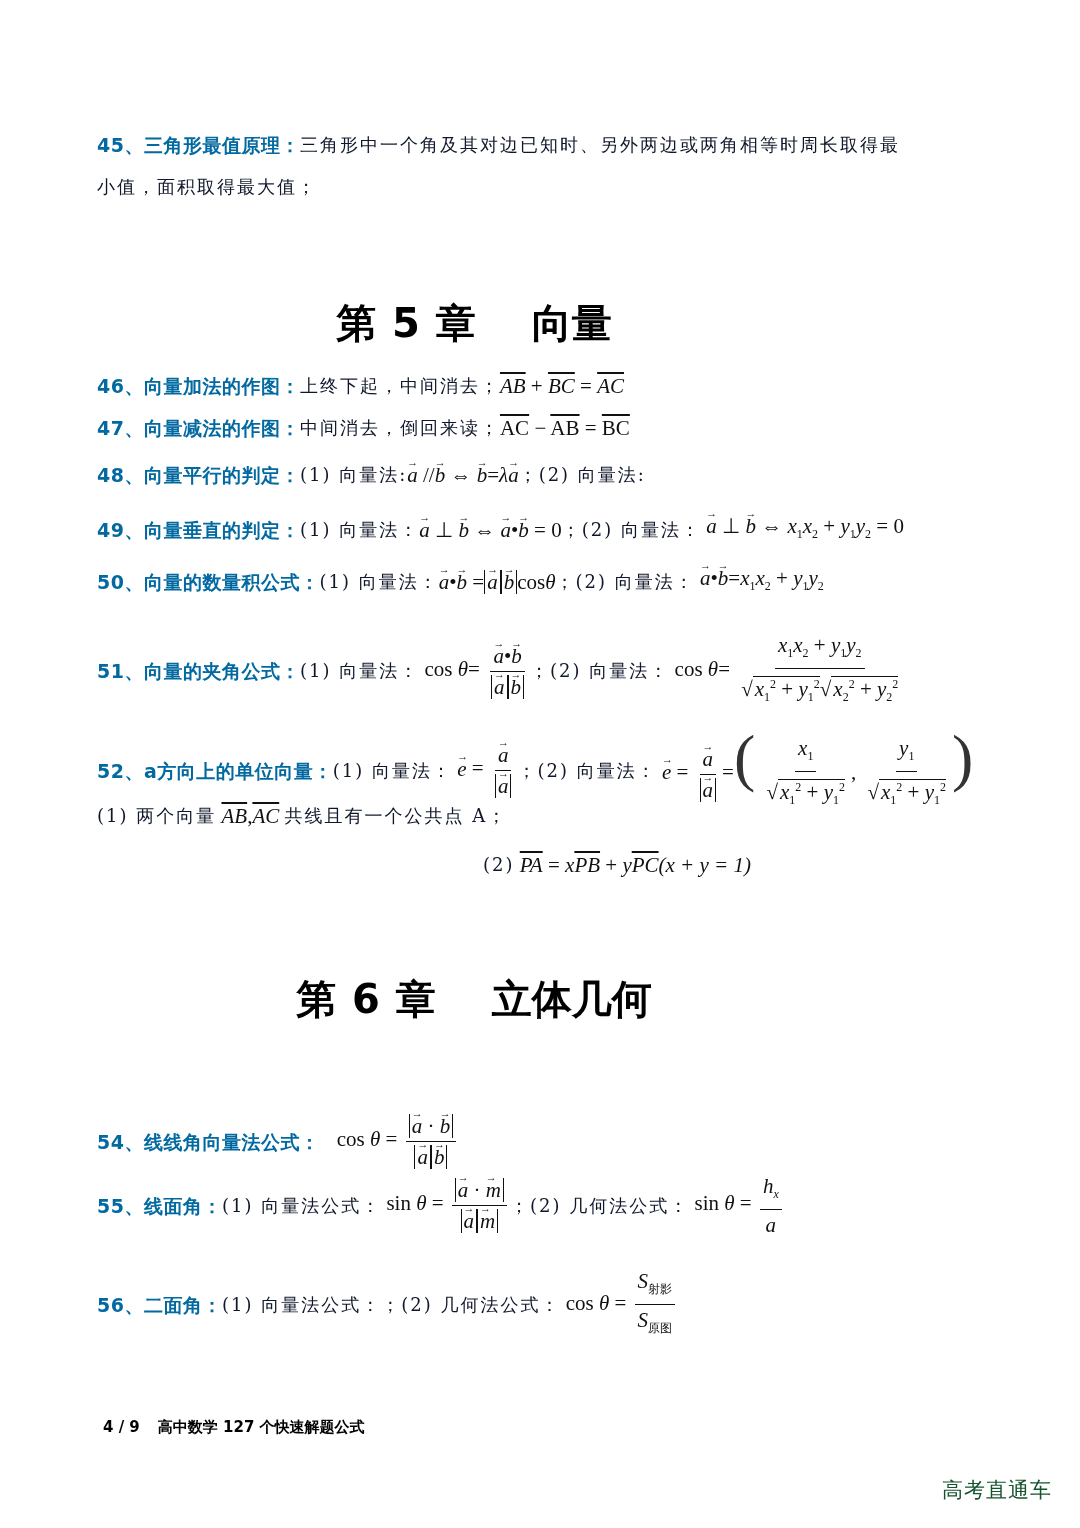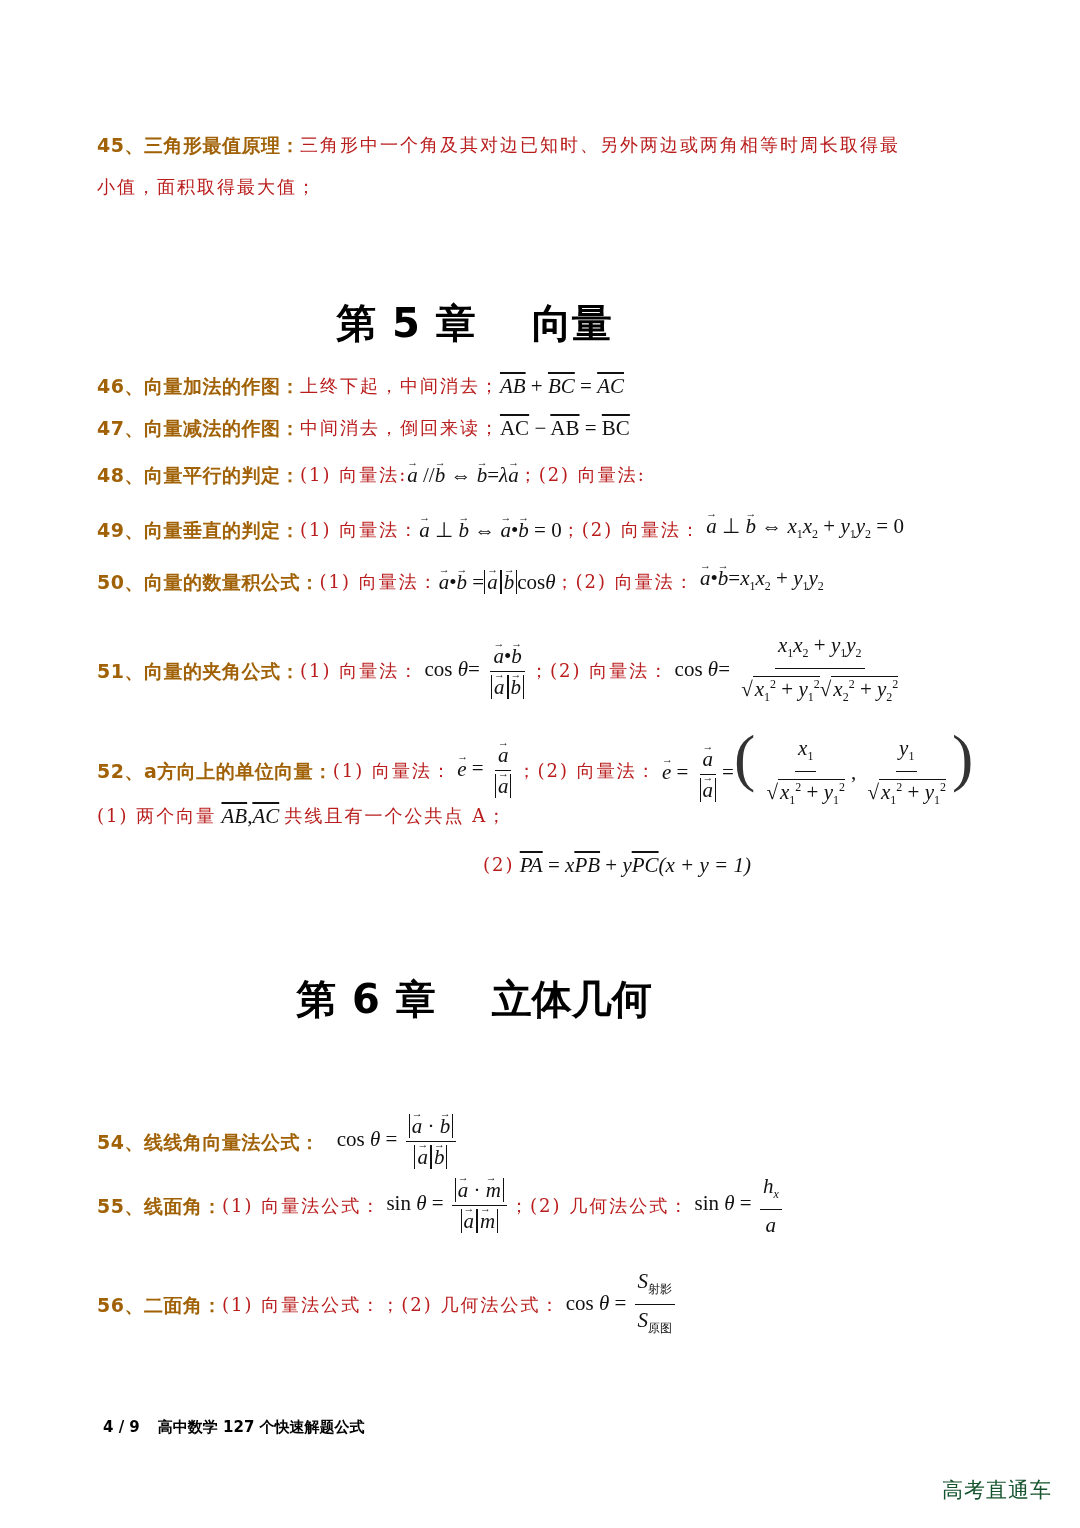--- a/index.html
+++ b/index.html
@@ -1,20 +1,20 @@
 <!DOCTYPE html>
 <html><head>
 <meta charset="utf-8">
 <style>
   html, body { margin: 0; padding: 0; background: #ffffff; }
   body { width: 1080px; height: 1528px; position: relative; overflow: hidden; color: #111; }
   .page { position: absolute; left: 0; top: 0; width: 1080px; height: 1528px; }
   .line { position: absolute; left: 97px; white-space: nowrap; font-size: 19px; line-height: 28px; display: flex; align-items: center; }
-  .num-title { font-family: "DejaVu Sans", sans-serif; font-weight: bold; font-size: 19px; color: #a16207; letter-spacing: 0.5px; }
-  .body-text { font-family: "DejaVu Serif", serif; font-size: 18px; color: #b91c1c; letter-spacing: 2px; }
+  .num-title { font-family: "DejaVu Sans", sans-serif; font-weight: bold; font-size: 19px; color: #0369a1; letter-spacing: 0.5px; }
+  .body-text { font-family: "DejaVu Serif", serif; font-size: 18px; color: #0f172a; letter-spacing: 2px; }
   .math { font-family: "Liberation Serif", serif; font-size: 21px; color: #111; letter-spacing: 0; }
   .math i, .mi { font-style: italic; }
   .chapter { position: absolute; left: 0; width: 948px; text-align: center; font-family: "DejaVu Sans", sans-serif; font-weight: bold; font-size: 40px; color: #000; word-spacing: 2px; }
   .chapter .gap { display: inline-block; width: 56px; }
   .frac { display: inline-flex; flex-direction: column; align-items: center; vertical-align: middle; margin: 0 3px; }
   .frac .n { padding: 0 3px 2px; border-bottom: 1.5px solid #111; line-height: 26px; }
   .frac .d { padding: 2px 3px 0; line-height: 26px; }
   .abs { border-left: 1.5px solid #111; border-right: 1.5px solid #111; padding: 0 2px; }
   .ovl { text-decoration: overline; }
   .vec { position: relative; display: inline-block; font-style: italic; }

